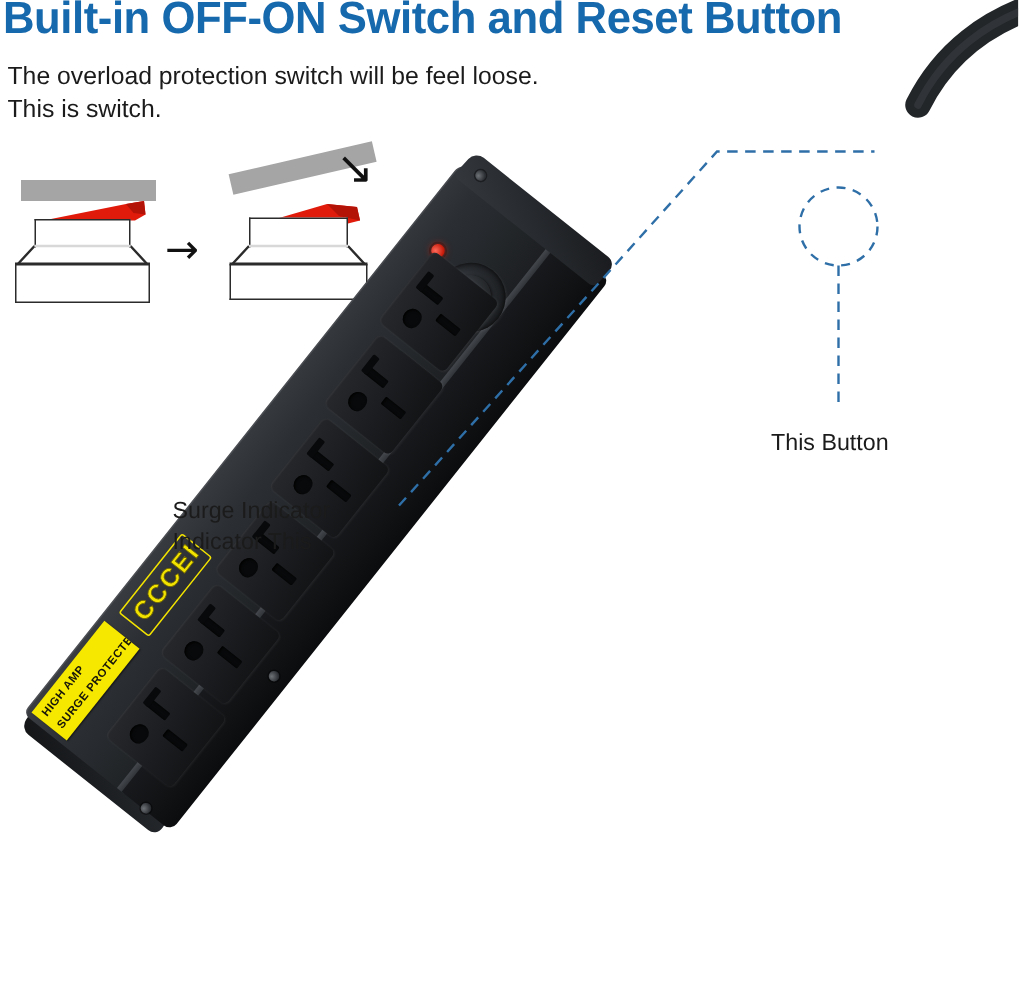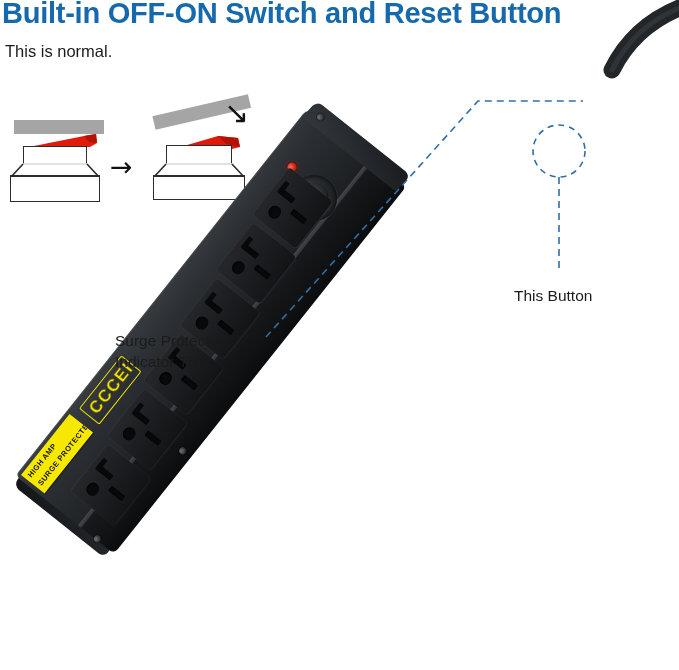--- a/index.html
+++ b/index.html
@@ -206,21 +206,22 @@
   .cord{position:absolute;left:0;top:0;}
 </style>
 </head>
 <body>
 
 <div id="root">
 
   <div class="headline">Built-in OFF-ON Switch and Reset Button</div>
 
   <div class="subline">
-    <div>This is normal.</div>
+    <div>The overload protection switch will be feel loose.</div>
+    <div>This is switch.</div>
   </div>
 
   <div class="diagram" style="left:8px;top:104px;width:100px;height:96px;">
 
     <div class="graybar" style="left:6px;top:16px;width:90px;height:14px;"></div>
 
     <svg class="rocker" style="left:18px;top:27px;" width="72" height="18" viewBox="0 0 72 18">
       <path d="M3 16 L58 5 L70 3 L71 12 L64 16 Z" fill="#e01b0c"></path>
       <path d="M58 5 L70 3 L71 12 L63 11 Z" fill="#b31207"></path>
     </svg>
@@ -345,21 +346,21 @@
     <svg class="dash" width="679" height="670" viewBox="0 0 679 670" style="left:0;top:0;pointer-events:none;">
 
       <path d="M266 337 L478 101 L583 101" stroke="#2f6fa8" stroke-width="1.6" fill="none" stroke-dasharray="7 5" stroke-linecap="butt"></path>
 
       <circle cx="559" cy="151" r="26" stroke="#2f6fa8" stroke-width="1.6" fill="none" stroke-dasharray="6 5"></circle>
 
       <path d="M559 177 L559 272" stroke="#2f6fa8" stroke-width="1.6" fill="none" stroke-dasharray="7 5"></path>
     </svg>
 
     <div class="callout" style="left:115px;top:330px;">
-      <div>Surge Protector</div>
+      <div>Surge Indicator</div>
       <div>Indicator This</div>
     </div>
 
     <div class="callout" style="left: 514px; top: 285px;">
       <div>This Button</div>
     </div>
 
   </div>
 </div>
 

